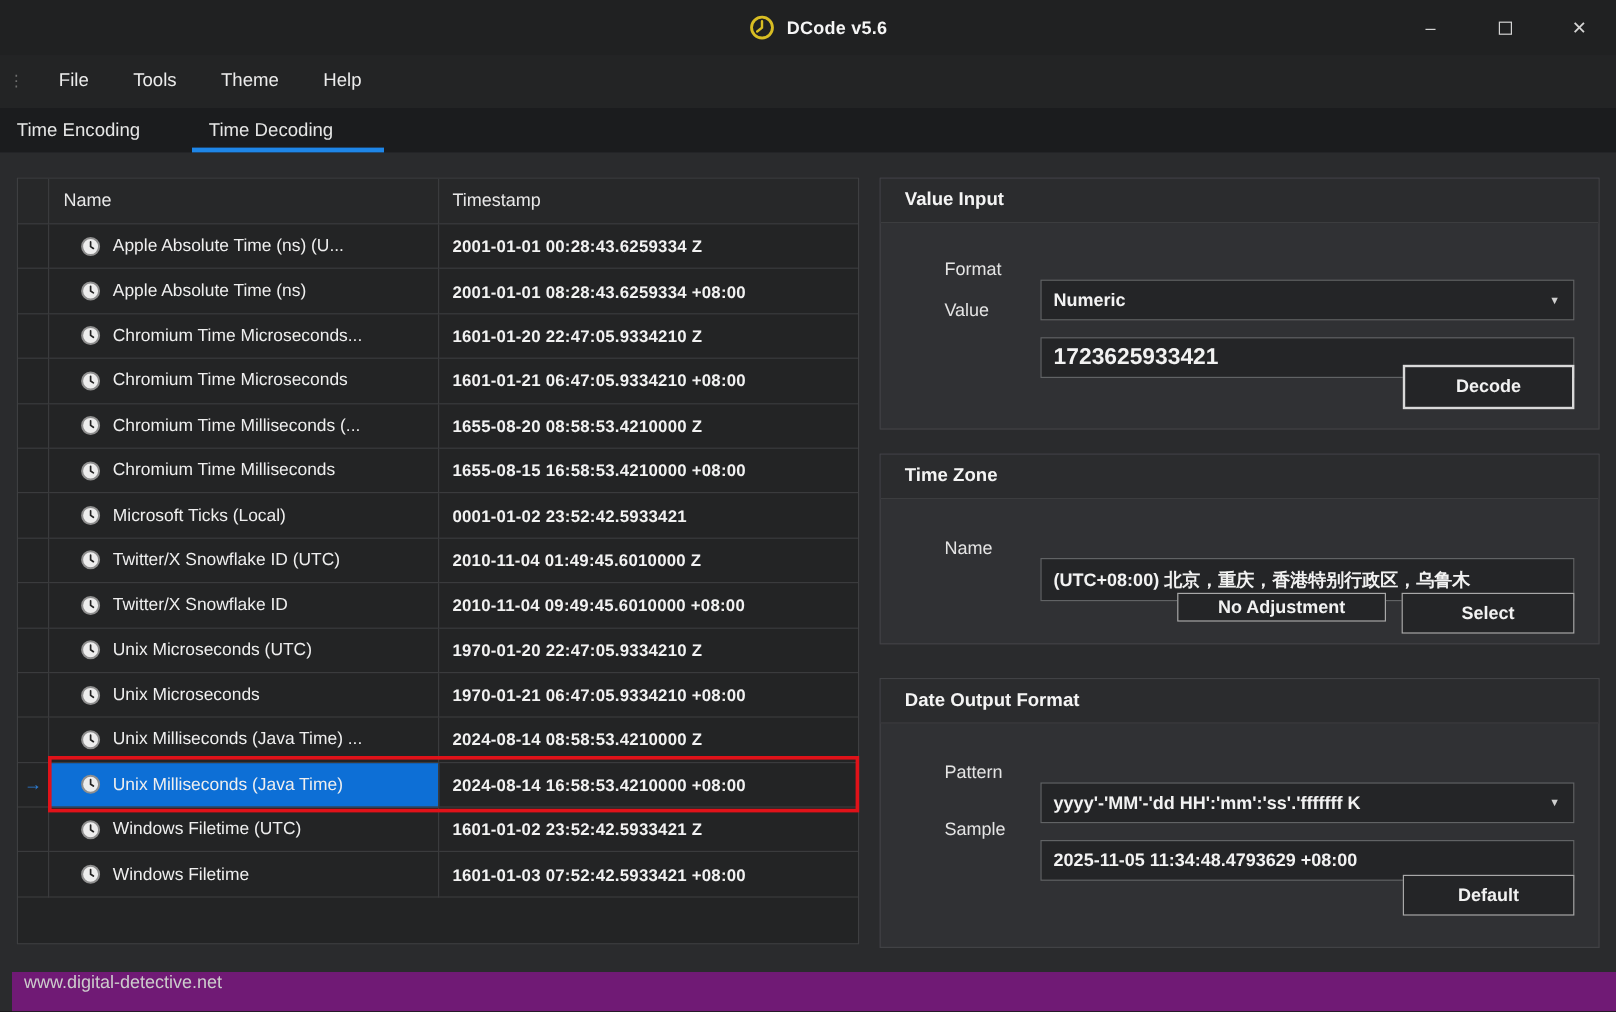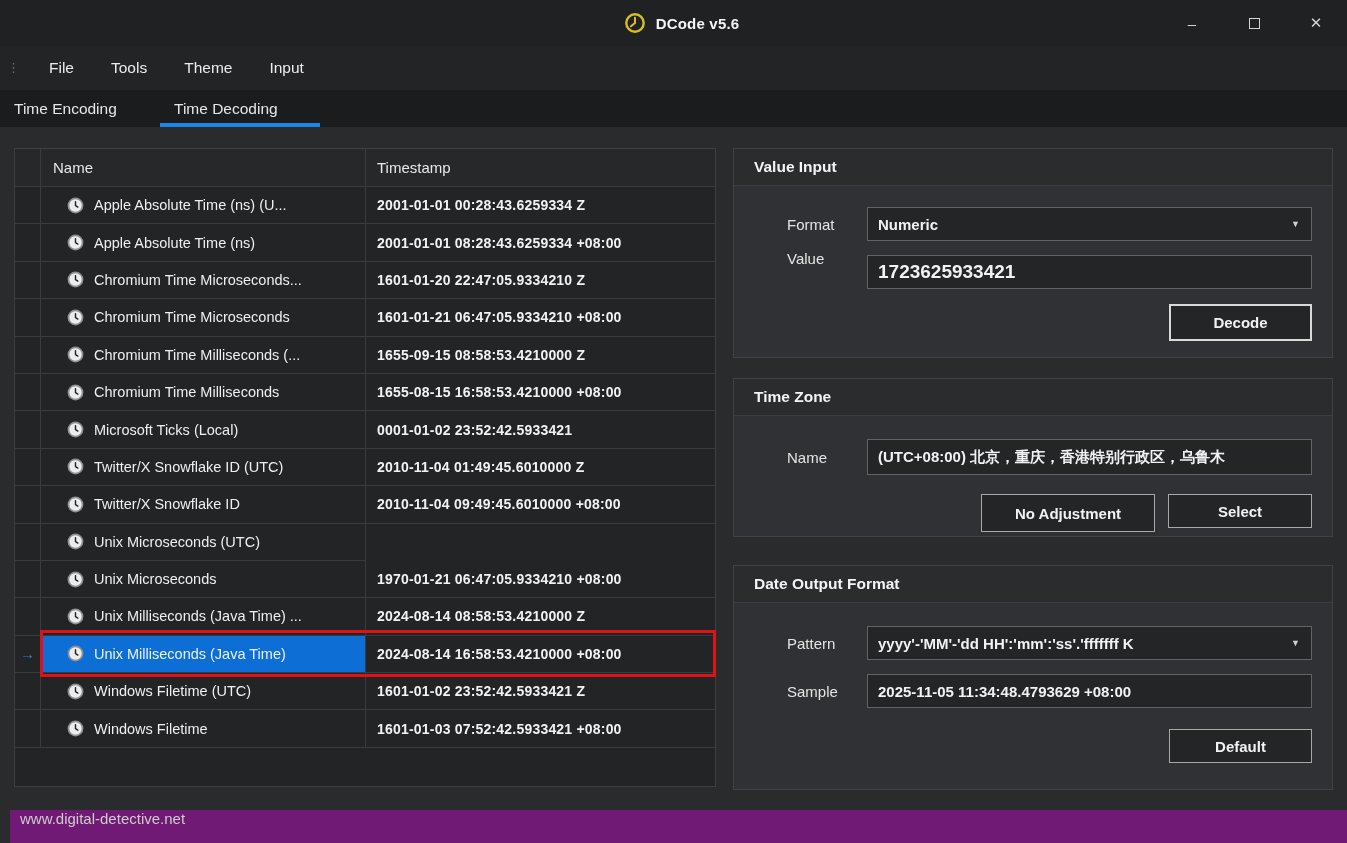--- a/index.html
+++ b/index.html
@@ -41,21 +41,21 @@
   .trow.selected .cell.name{background:var(--selection-blue,#0d6fd6);}
   .sel-arrow{display:none;color:var(--arrow-blue,#2d7fd9);font-size:15px;font-weight:bold;}
   .trow.selected .sel-arrow{display:inline;}
   .annotation-rect{position:absolute;left:40px;top:630px;width:676px;height:47px;border:3px solid var(--annotation-red,#e01219);pointer-events:none;z-index:5;}
 
   
   .group{position:absolute;left:733px;width:600px;background:#303134;border:1px solid #414245;}
   .group-header{height:37px;background:#2b2c2e;border-bottom:1px solid #3c3d3f;display:flex;align-items:center;padding-left:20px;font-size:15.5px;font-weight:bold;color:#f4f4f4;}
   .g1{top:148px;height:210px;} .g2{top:378px;height:159px;} .g3{top:565px;height:225px;}
   .field-label{position:absolute;left:53px;width:90px;font-size:15px;color:#e4e4e4;display:flex;align-items:center;}
-  .input{position:absolute;left:133px;width:445px;height:34px;background:#242527;border:1px solid #616365;display:flex;align-items:center;padding:0 10px;font-size:15px;font-weight:600;color:#f2f2f2;overflow:hidden;white-space:nowrap;}
+  .input{position:absolute;left:133px;width:445px;height:34px;background:#242527;border:1px solid #616365;display:flex;align-items:center;padding:0 10px;font-size:15px;font-weight:600;color:#f2f2f2;overflow:hidden;white-space:nowrap;margin-top:26px;}
   .input.big{font-size:19px;}
   .combo .caret{position:absolute;right:11px;font-size:9px;color:#cfcfcf;}
   .btn{position:absolute;background:#242527;border:1px solid #a8a8a8;display:flex;align-items:center;justify-content:center;font-size:15px;font-weight:600;color:#f2f2f2;}
   .btn.bright{border:2px solid #d9d9d9;}
 
   
   .statusbar{position:absolute;left:10px;top:810px;width:100%;height:33px;background:#701a75;display:flex;}
   .status-link{margin-left:10px;font-size:15px;color:#cccccc;}
 </style>
 </head>
@@ -77,21 +77,21 @@
       <div class="win-btn">✕</div>
     </div>
   </div>
 
   <div class="menubar">
     <span class="menu-grip">⋮</span>
     <div id="menu-items" style="display:flex;align-items:center;margin-left:8px;">
         <div class="menu-item">File</div>
         <div class="menu-item">Tools</div>
         <div class="menu-item">Theme</div>
-        <div class="menu-item">Input</div>
+        <div class="menu-item">Help</div>
       </div>
   </div>
 
   <div class="tabstrip">
     <div id="tabs" style="display:flex;width:100%;">
         <div class="tab">Time Encoding</div>
         <div class="tab active">Time Decoding</div>
       </div>
   </div>
 
@@ -171,21 +171,21 @@
       
     </div>
     <div class="cell name">
       <svg class="clock" viewBox="0 0 24 24">
         <circle cx="12" cy="12" r="10" fill="#ededed" stroke="#8f8f8f" stroke-width="2.4"></circle>
         <path d="M12 6.5 L12 12 L15.3 14.2" fill="none" stroke="#222" stroke-width="2" stroke-linecap="round"></path>
       </svg>
       <span class="name-text">Chromium Time Milliseconds (...</span>
     </div>
     <div class="cell ts">
-      <span class="ts-text">1655-09-15 08:58:53.4210000 Z</span>
+      <span class="ts-text">1655-08-20 08:58:53.4210000 Z</span>
     </div>
   </div>
 
   <div class="trow">
     <div class="cell gutter">
       
     </div>
     <div class="cell name">
       <svg class="clock" viewBox="0 0 24 24">
         <circle cx="12" cy="12" r="10" fill="#ededed" stroke="#8f8f8f" stroke-width="2.4"></circle>
@@ -249,20 +249,23 @@
   <div class="trow">
     <div class="cell gutter">
       
     </div>
     <div class="cell name">
       <svg class="clock" viewBox="0 0 24 24">
         <circle cx="12" cy="12" r="10" fill="#ededed" stroke="#8f8f8f" stroke-width="2.4"></circle>
         <path d="M12 6.5 L12 12 L15.3 14.2" fill="none" stroke="#222" stroke-width="2" stroke-linecap="round"></path>
       </svg>
       <span class="name-text">Unix Microseconds (UTC)</span>
+    </div>
+    <div class="cell ts">
+      <span class="ts-text">1970-01-20 22:47:05.9334210 Z</span>
     </div>
   </div>
 
   <div class="trow">
     <div class="cell gutter">
       
     </div>
     <div class="cell name">
       <svg class="clock" viewBox="0 0 24 24">
         <circle cx="12" cy="12" r="10" fill="#ededed" stroke="#8f8f8f" stroke-width="2.4"></circle>
@@ -355,21 +358,21 @@
     </div>
     <div class="btn bright" style="left:435px;top:155px;width:143px;height:37px;">Decode</div>
   </div>
 
   <div class="group g2">
     <div class="group-header">Time Zone</div>
     <div class="field-label" style="top:60px;height:36px;">Name</div>
     <div class="input" style="top:60px;height:36px;">
       <span>(UTC+08:00) 北京，重庆，香港特别行政区，乌鲁木</span>
     </div>
-    <div class="btn" style="left:247px;top:115px;width:174px;height:38px;">No Adjustment</div>
+    <div class="btn" style="left:247px;top:115px;width:174px;height:24px;">No Adjustment</div>
     <div class="btn" style="left:434px;top:115px;width:144px;height:34px;">Select</div>
   </div>
 
   <div class="group g3">
     <div class="group-header">Date Output Format</div>
     <div class="field-label" style="top:60px;height:34px;">Pattern</div>
     <div class="input combo" style="top:60px;">
       <span>yyyy'-'MM'-'dd HH':'mm':'ss'.'fffffff K</span>
       <span class="caret">▼</span>
     </div>

